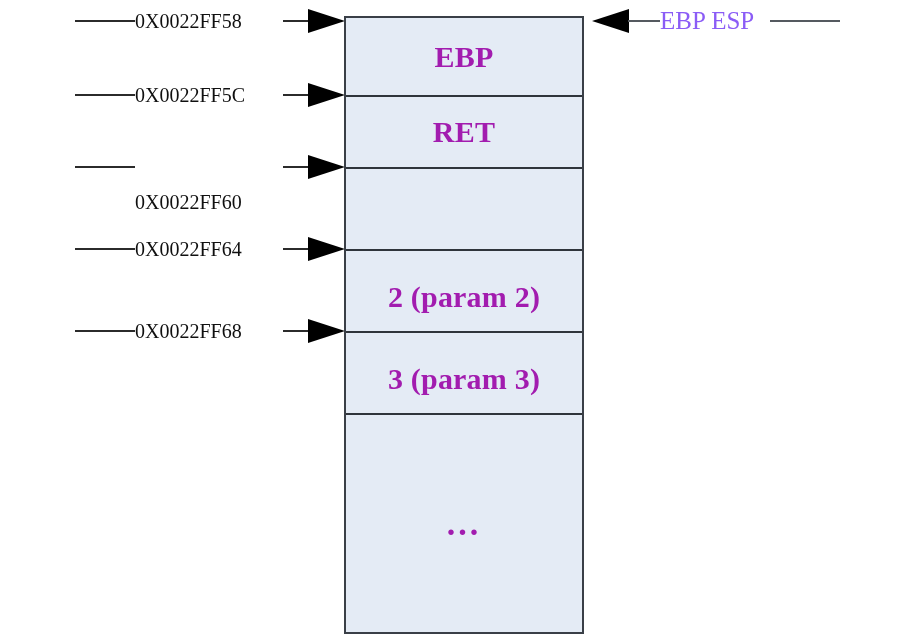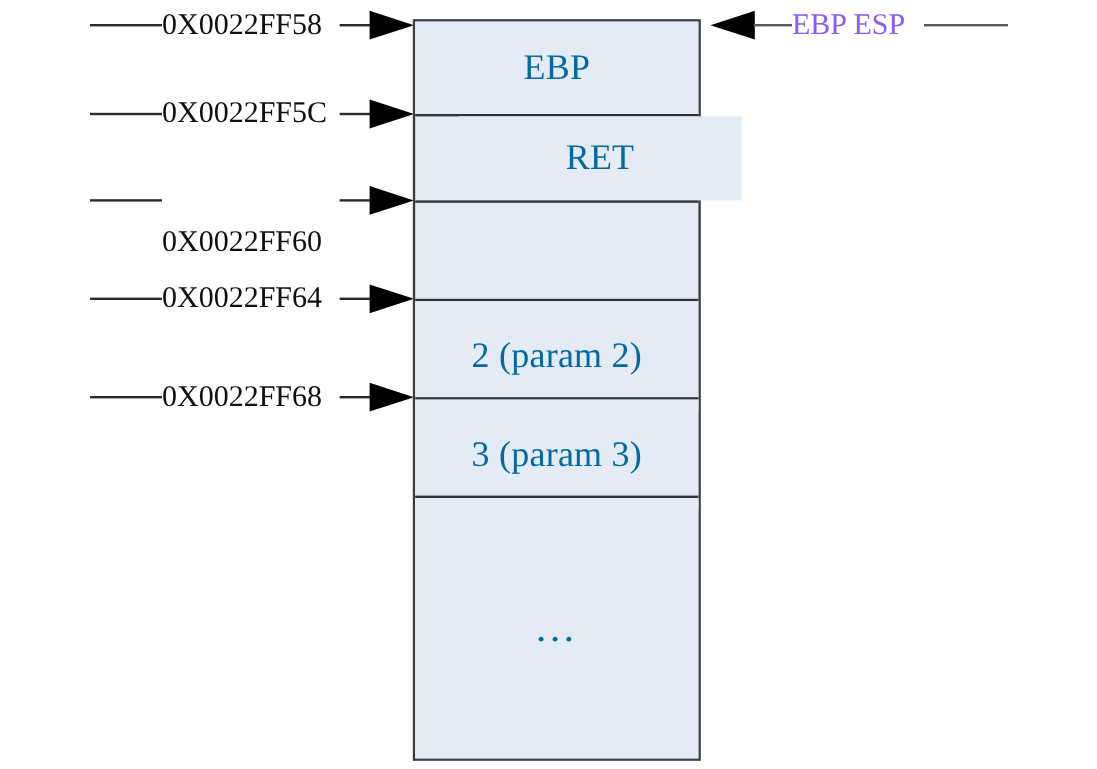--- a/index.html
+++ b/index.html
@@ -44,22 +44,23 @@
     position: absolute;
     left: 0;
     width: 100%;
     height: 0;
     border-top: 2px solid #2f343b;
   }
   .cell-label {
     font-size: 30px;
     line-height: 1;
     letter-spacing: 0.2px;
-    color: #0369a1;
+    color: #a21caf;
     white-space: pre;
+    font-weight: bold;
   }
   .cell-label.ellipsis {
     font-size: 34px;
     letter-spacing: 3px;
   }
 
   
   .ptr-row {
     position: absolute;
     height: 30px;
@@ -68,21 +69,21 @@
   }
   .ptr-line-left {
     position: absolute;
     height: 0;
     border-top: 2px solid #2b2b2b;
     top: 14px;
   }
   .ptr-text {
     position: absolute;
     top: 0;
-    font-size: 25px;
+    font-size: 20px;
     line-height: 30px;
     white-space: pre;
     color: #101010;
   }
   .ptr-arrow-right {
     position: absolute;
     top: 3px;
     width: 0;
     height: 0;
     border-top: 12px solid transparent;
@@ -152,21 +153,21 @@
     <div class="ptr-arrow-right" style="left:308px;"></div>
   </div>
 
   <div class="stack-box">
 
     <div class="stack-cell" style="top:0px; height:77px;">
       <span class="cell-label">EBP</span>
     </div>
     <div class="cell-divider" style="top:77px;"></div>
 
-    <div class="stack-cell" style="top:79px; height:70px;margin-left:36px;">
+    <div class="stack-cell" style="top:79px; height:70px;">
       <span class="cell-label">RET</span>
     </div>
     <div class="cell-divider" style="top:149px;"></div>
 
     <div class="cell-divider" style="top:231px;"></div>
 
     <div class="stack-cell" style="top:233px; height:91px;">
       <span class="cell-label">2 (param 2)</span>
     </div>
     <div class="cell-divider" style="top:313px;"></div>

